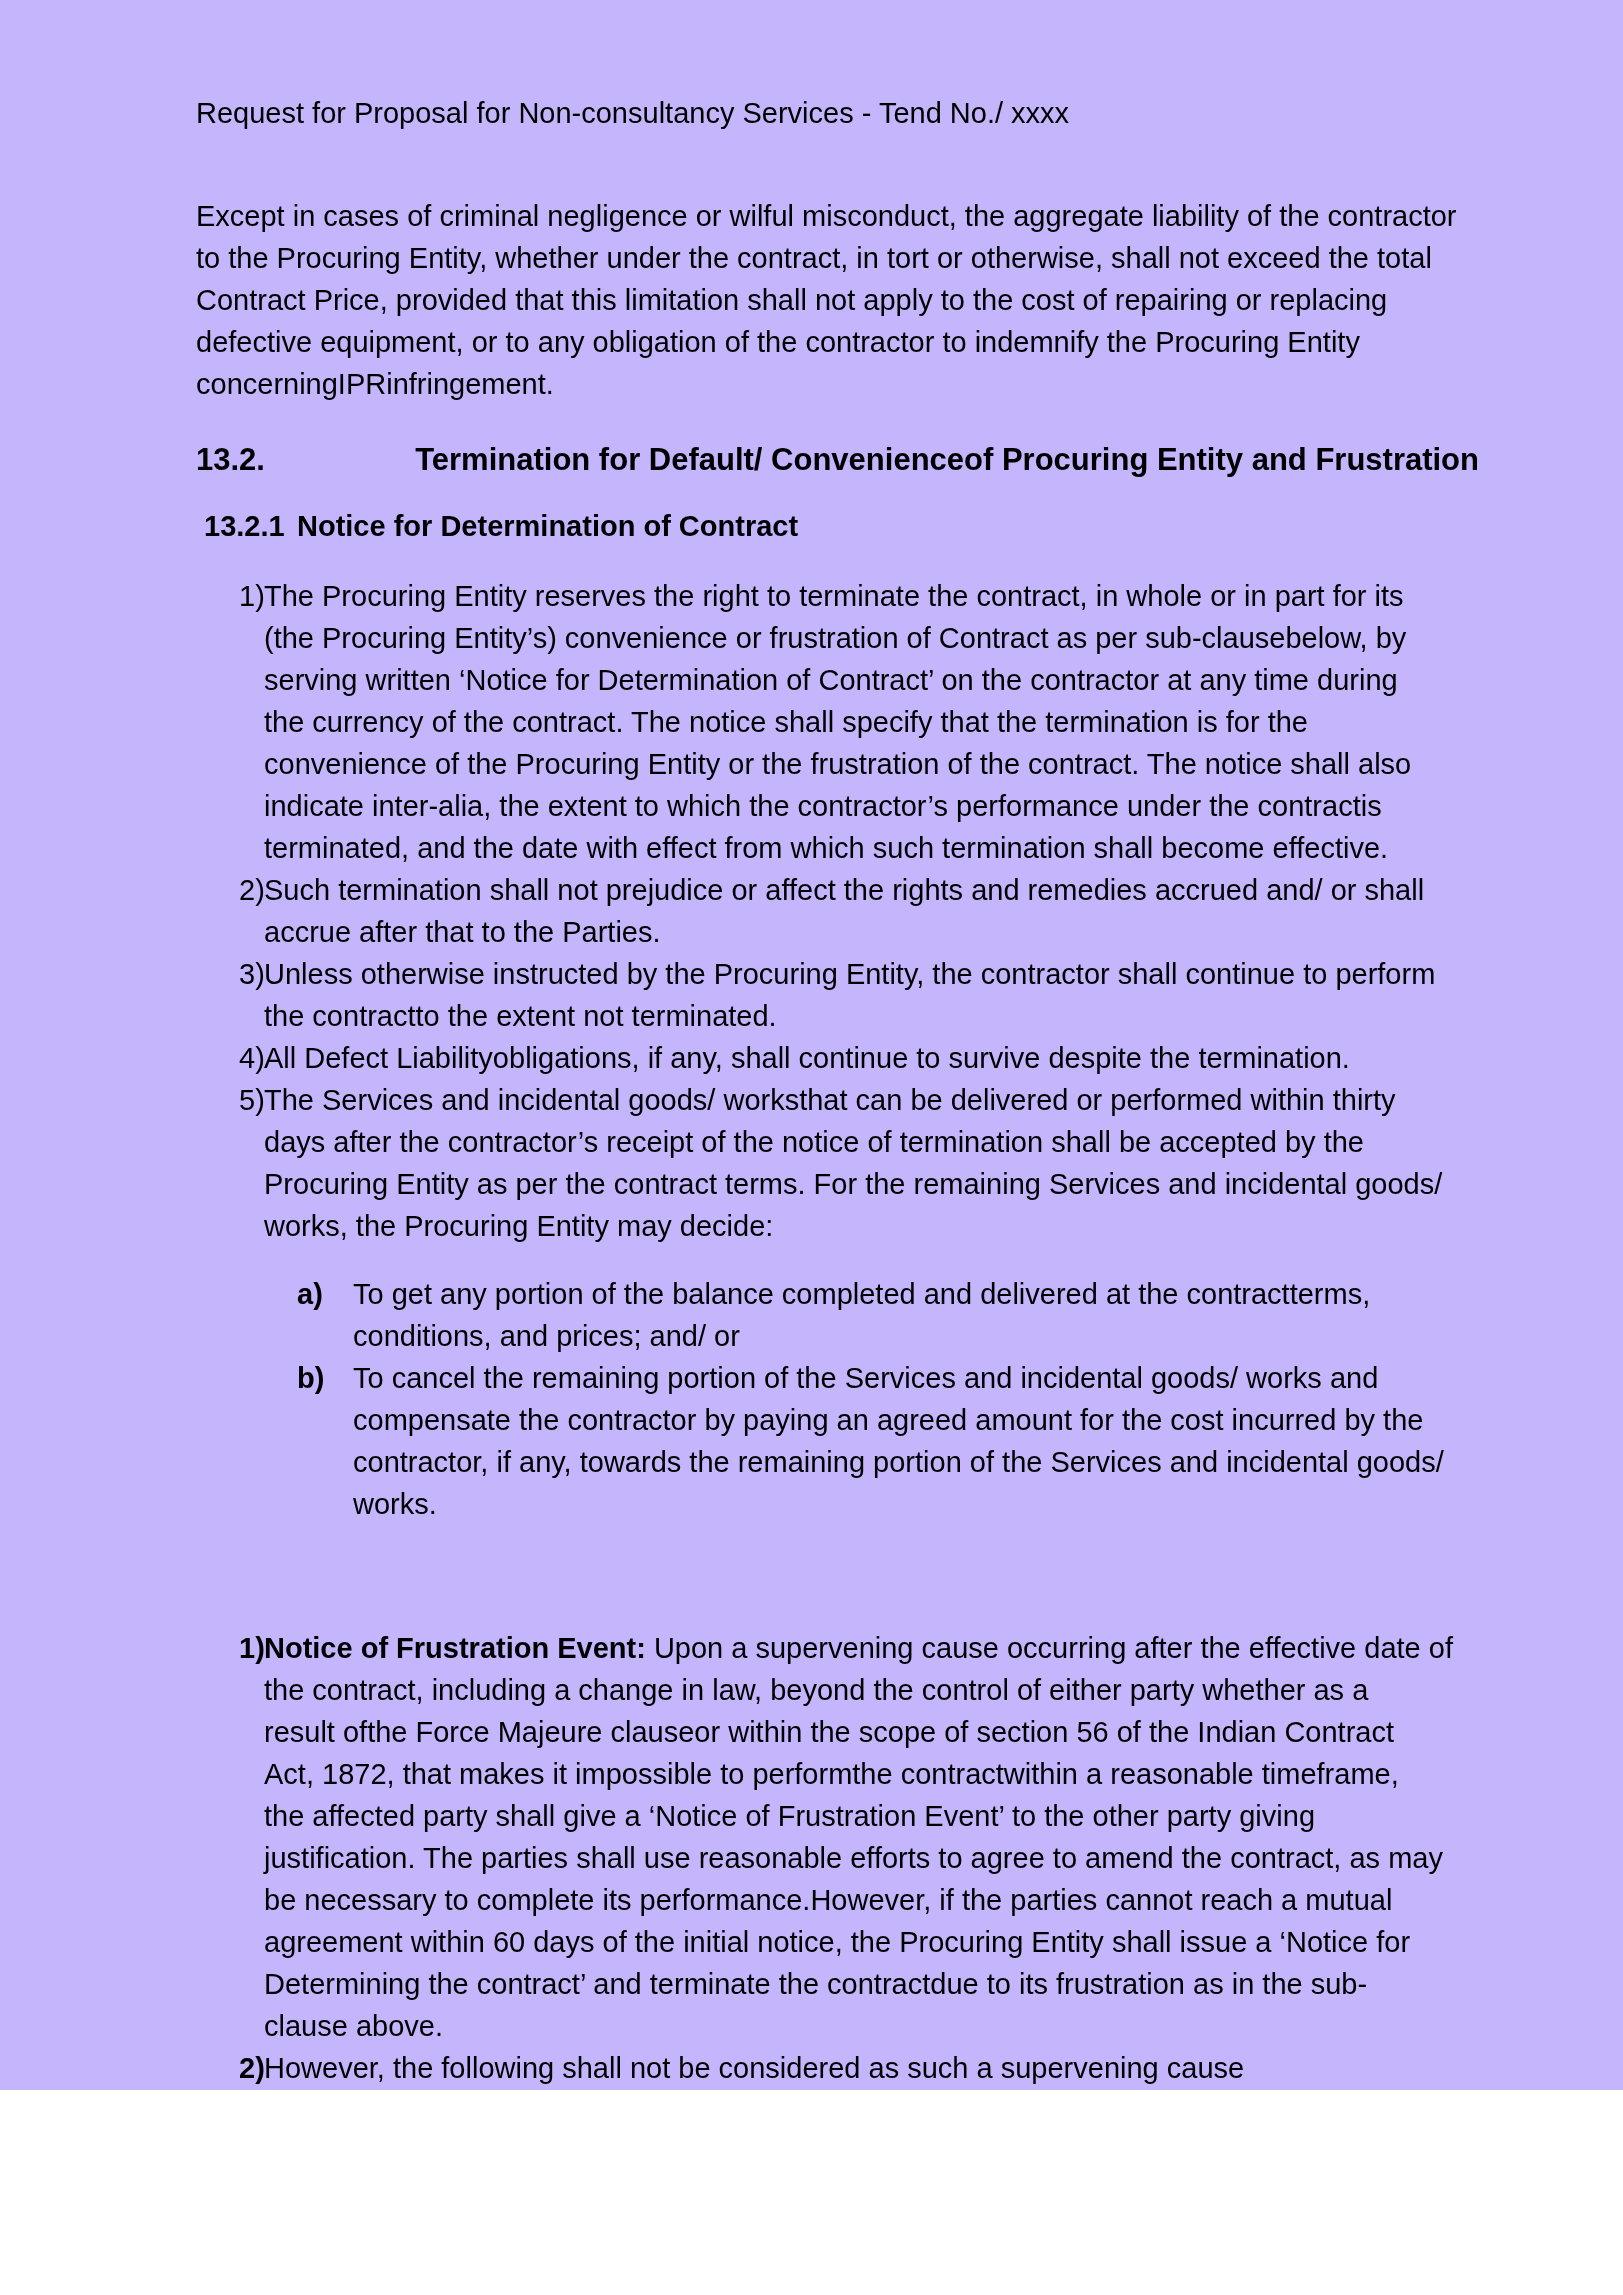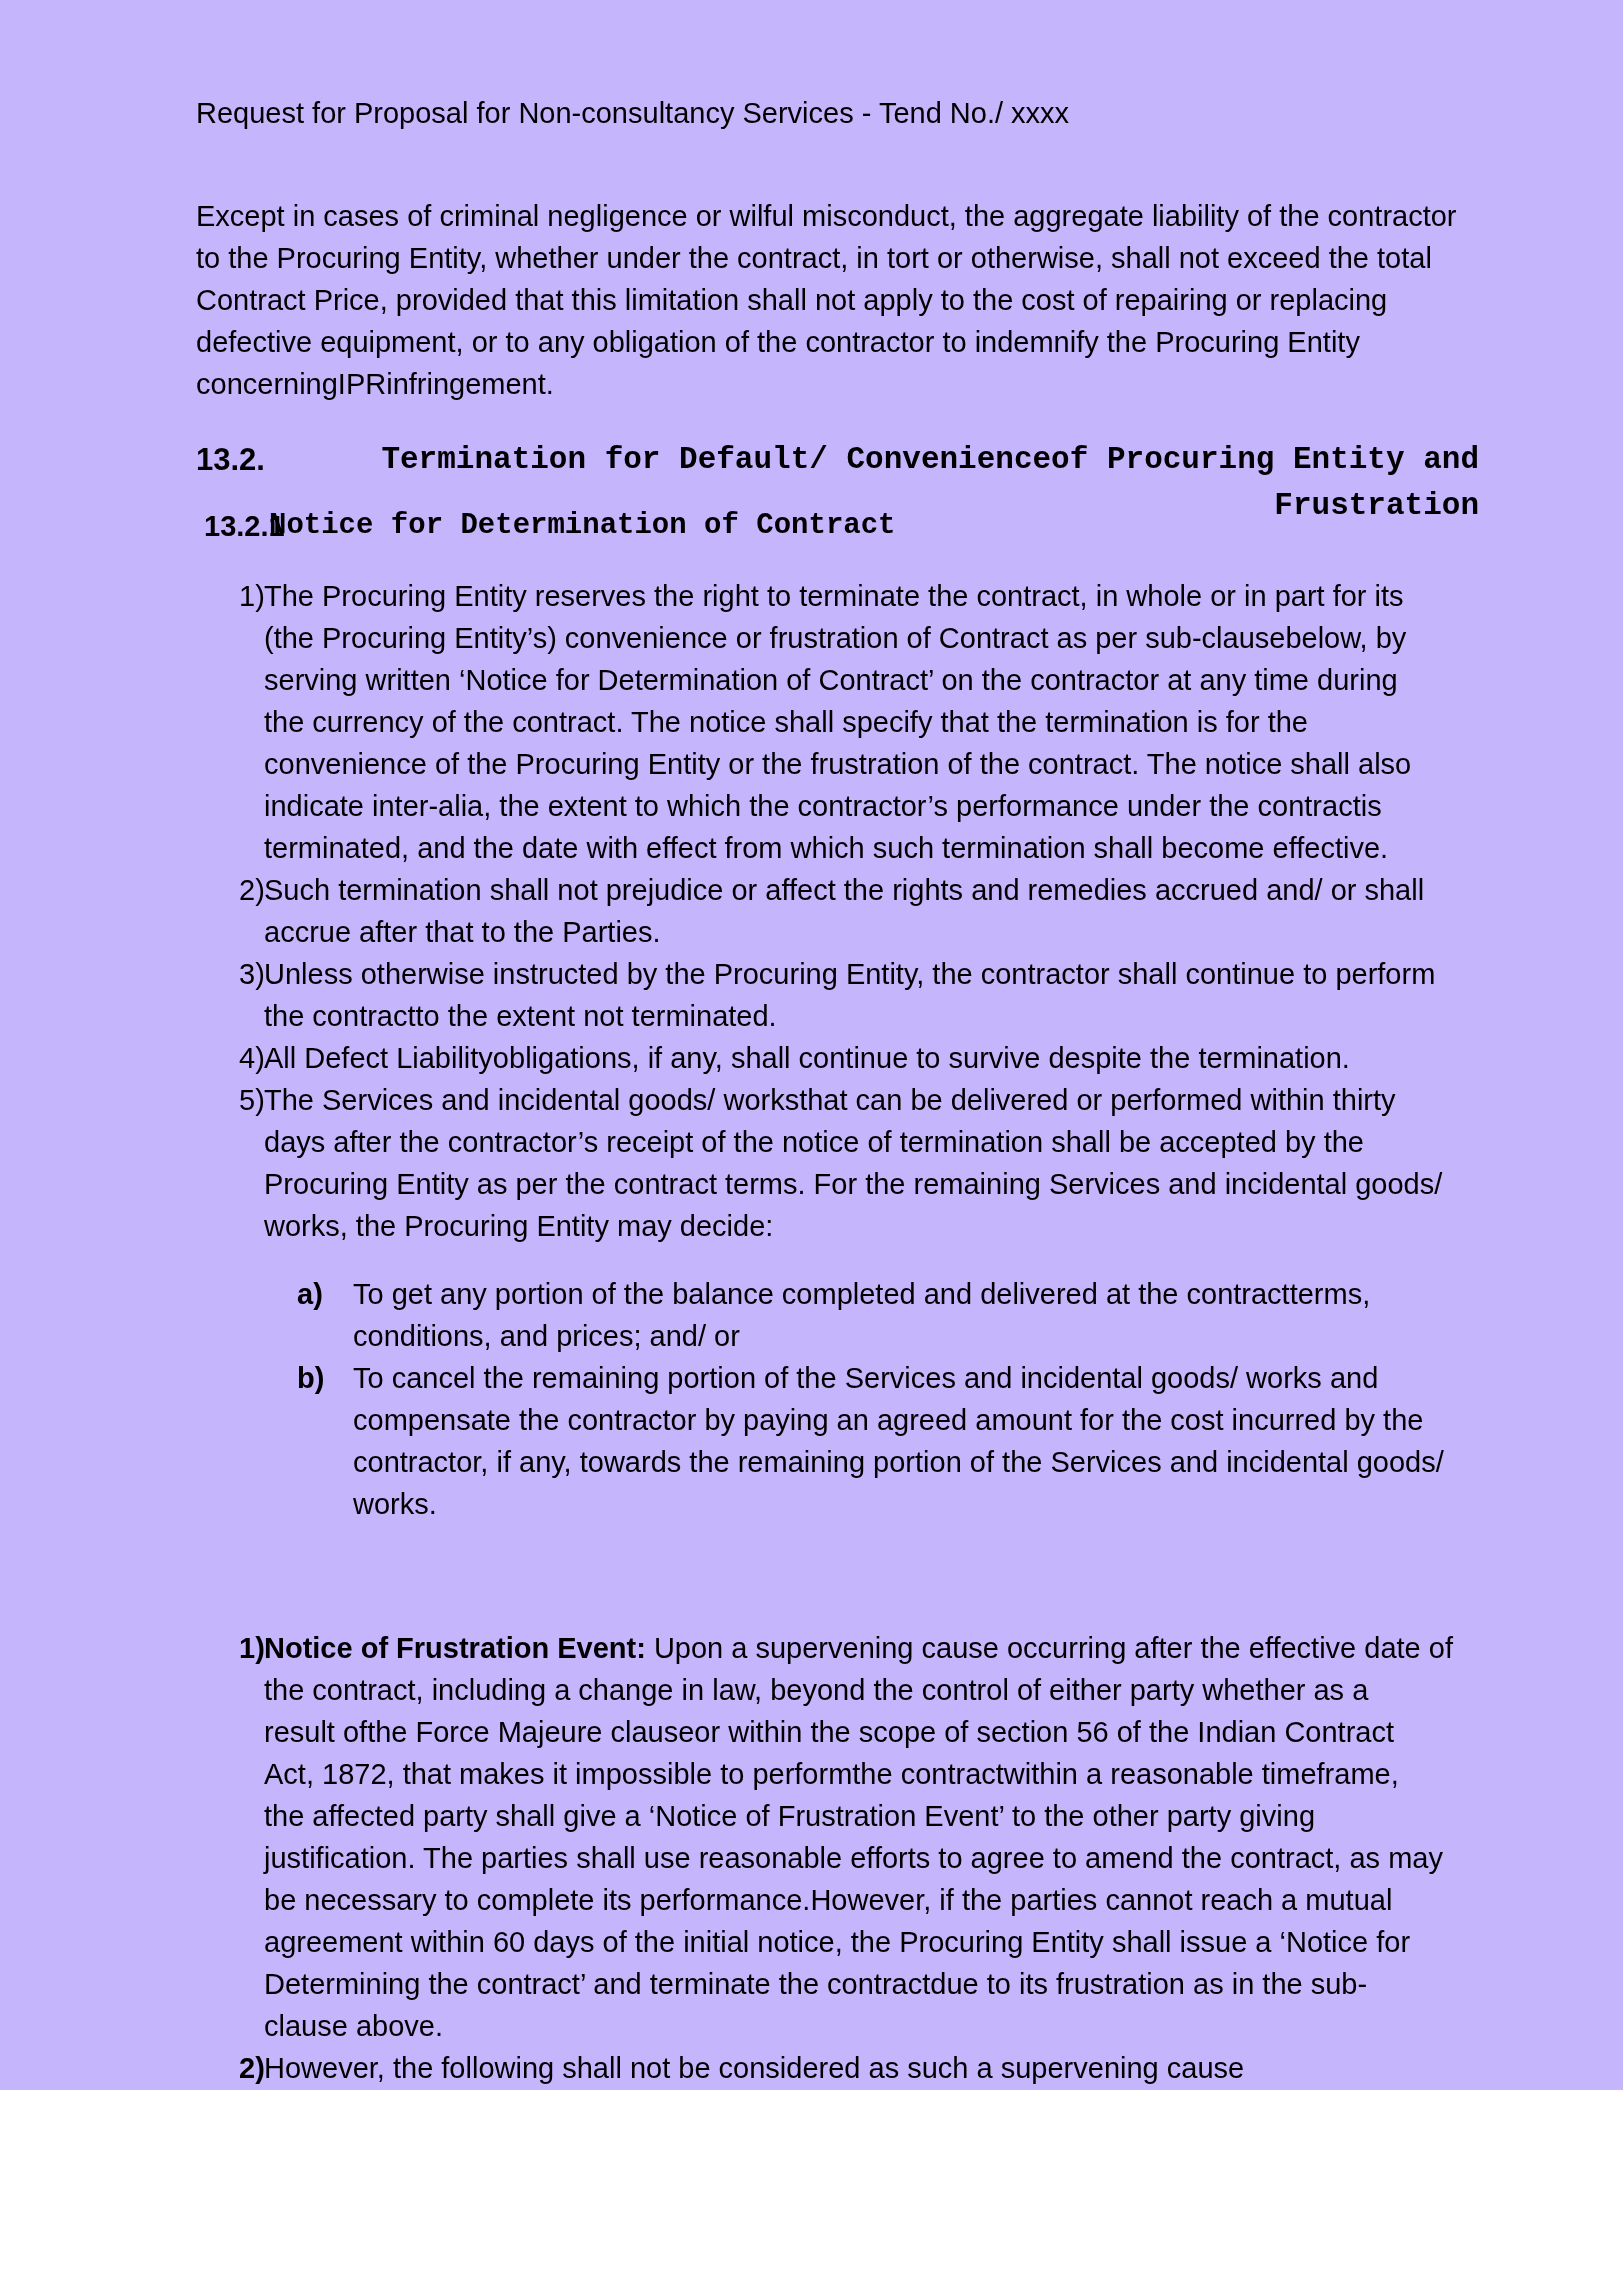--- a/index.html
+++ b/index.html
@@ -12,21 +12,21 @@
     overflow:hidden;
   }
   .abs{position:absolute;}
   .running-head{top:92px;left:196px;font-size:29px;line-height:42px;}
   .intro{top:195px;left:196px;right:144px;font-size:29px;line-height:42px;white-space:pre-line;}
   .h2{top:437px;left:196px;right:144px;font-size:31px;line-height:46px;font-weight:bold;text-align:right;}
   .h3a{top:505px;left:204px;right:144px;}
   .h3b{top:1566px;left:196px;right:144px;}
   .h3{font-size:29px;line-height:42px;font-weight:bold;}
   .hnum{position:absolute;left:0;top:0;}
-  .htitle{margin-left:65px;font-family:Liberation Mono, monospace;}
+  .htitle{margin-left:93px;}
   .olist{left:196px;right:79px;font-size:29px;line-height:42px;}
   .list1{top:575px;}
   .sublist{top:1273px;}
   .list2{top:1627px;}
   .li{position:relative;}
   .li .marker{position:absolute;left:43px;top:0;}
   .li .txt{margin-left:68px;white-space:pre-line;}
   .sublist .li .marker{left:101px;font-weight:bold;}
   .sublist .li .txt{margin-left:157px;}
   .list2 .li .marker{font-weight:bold;}

